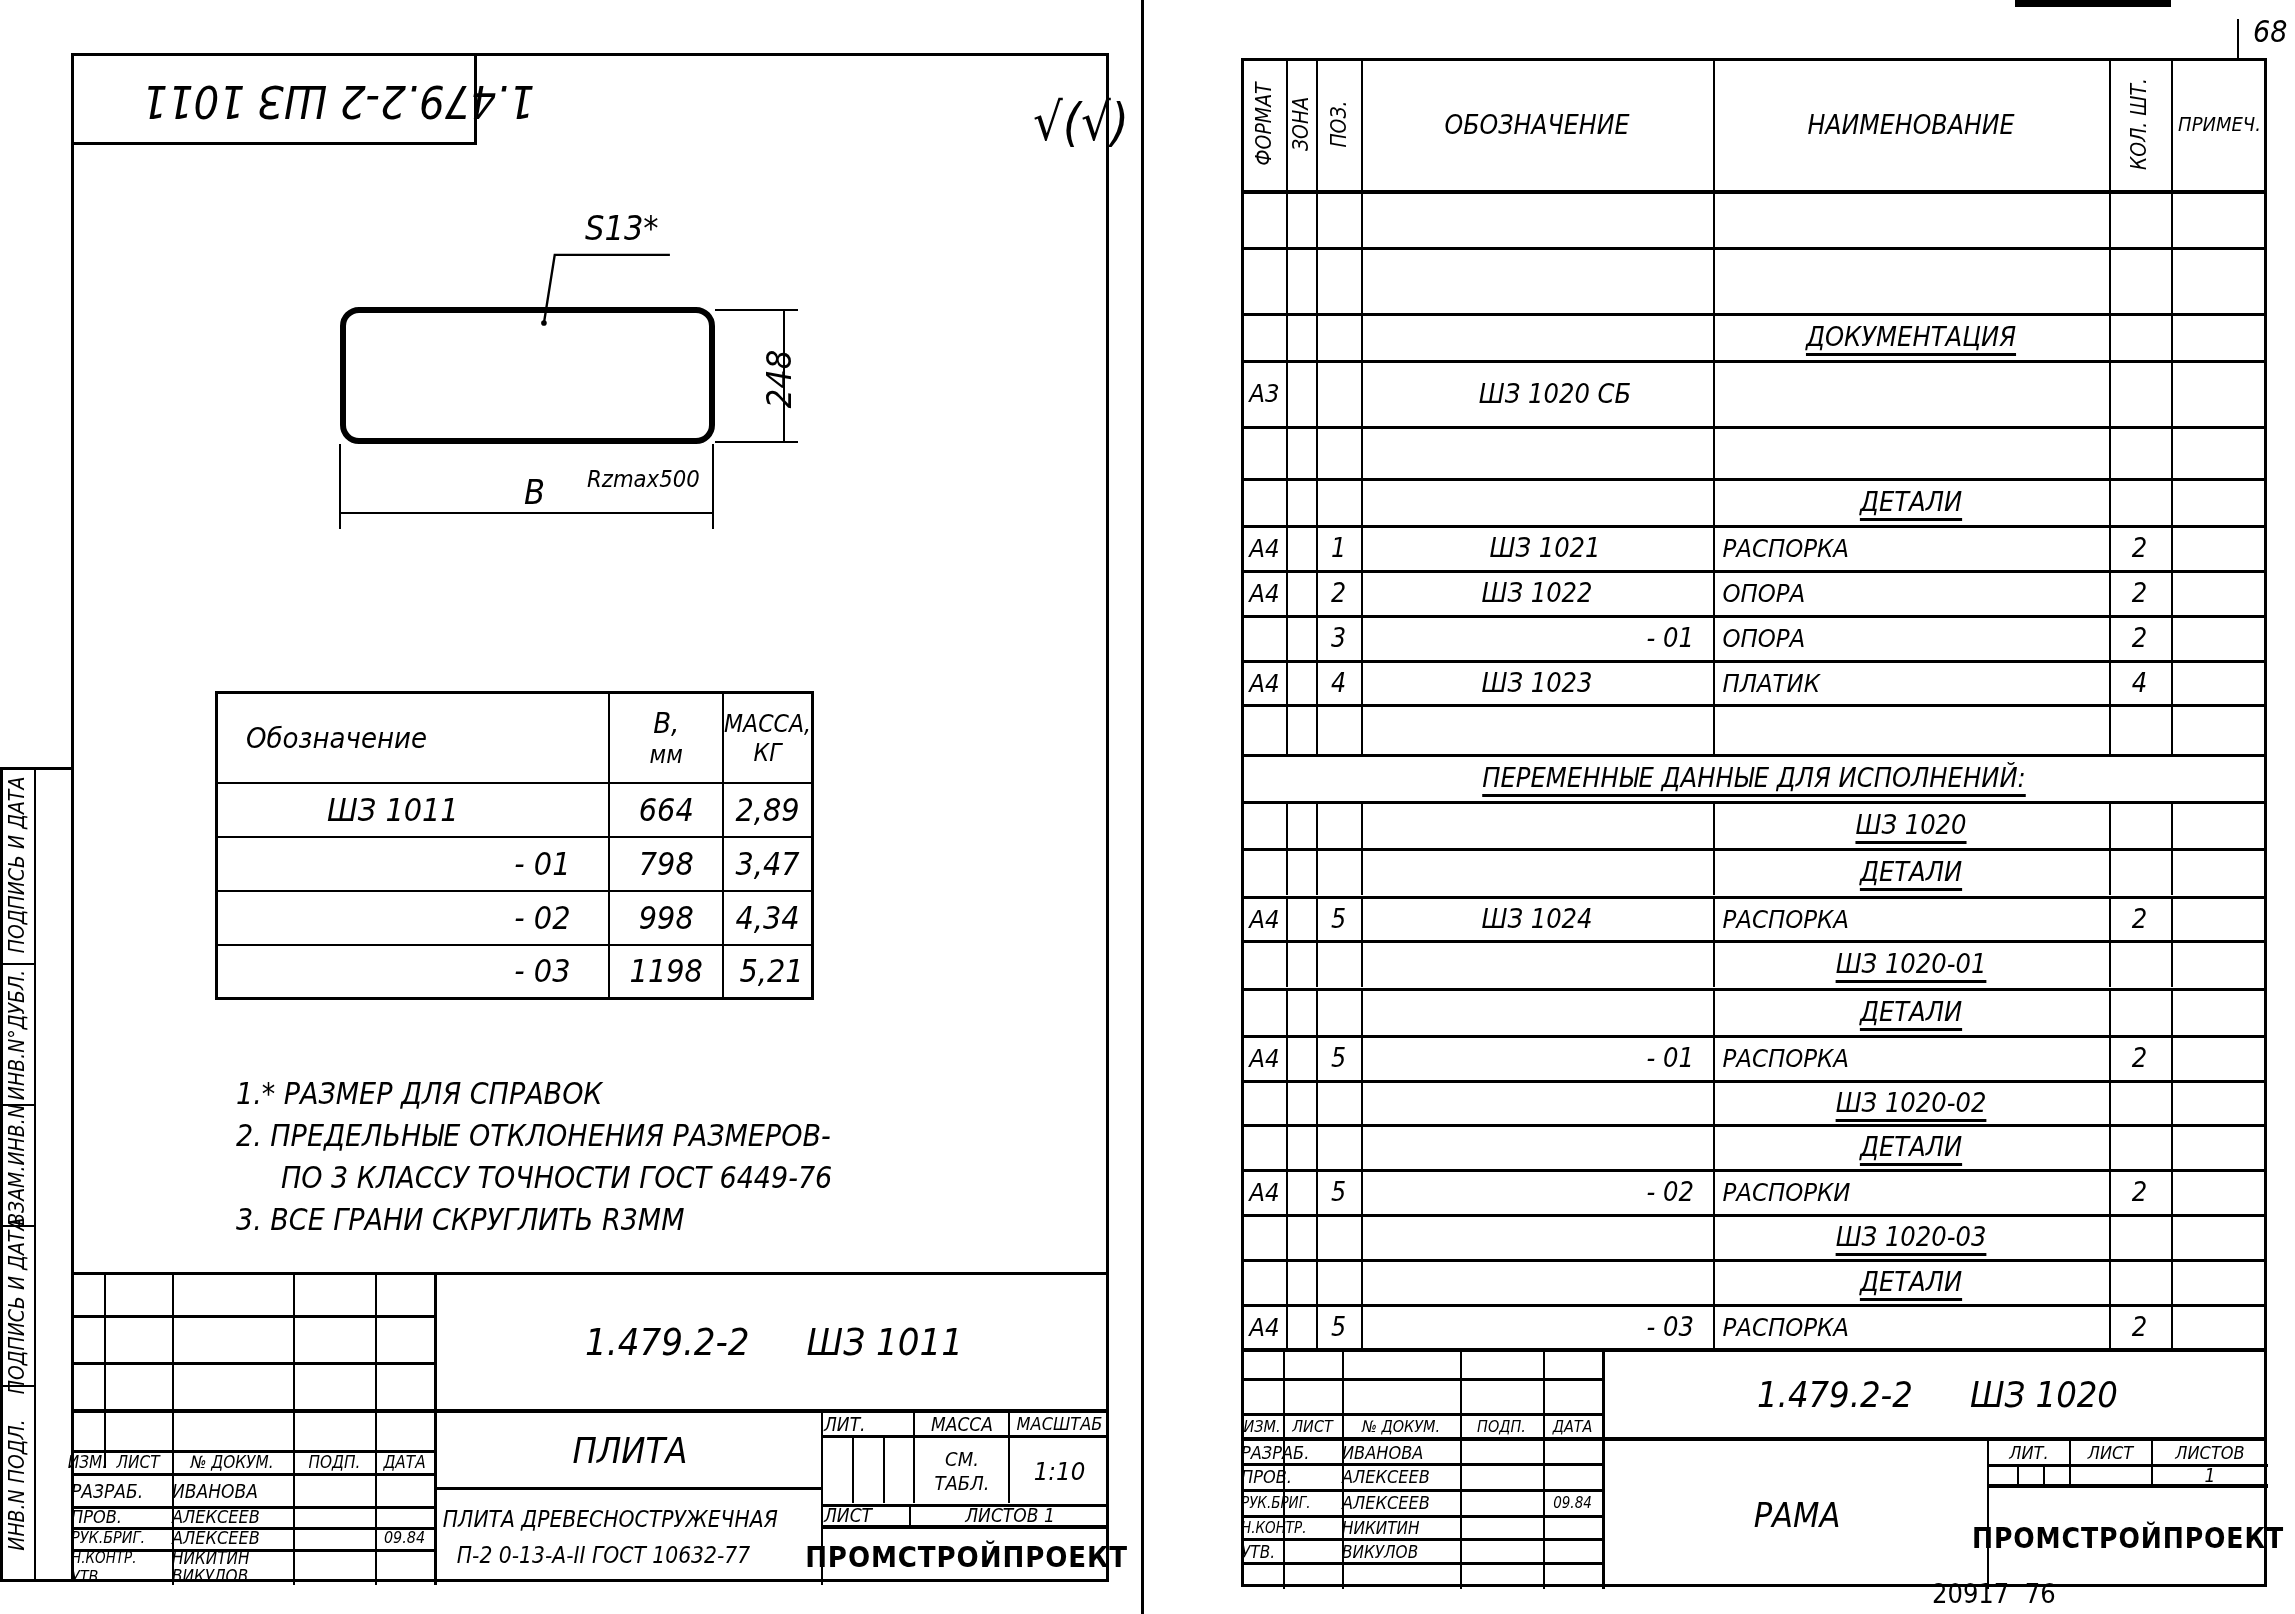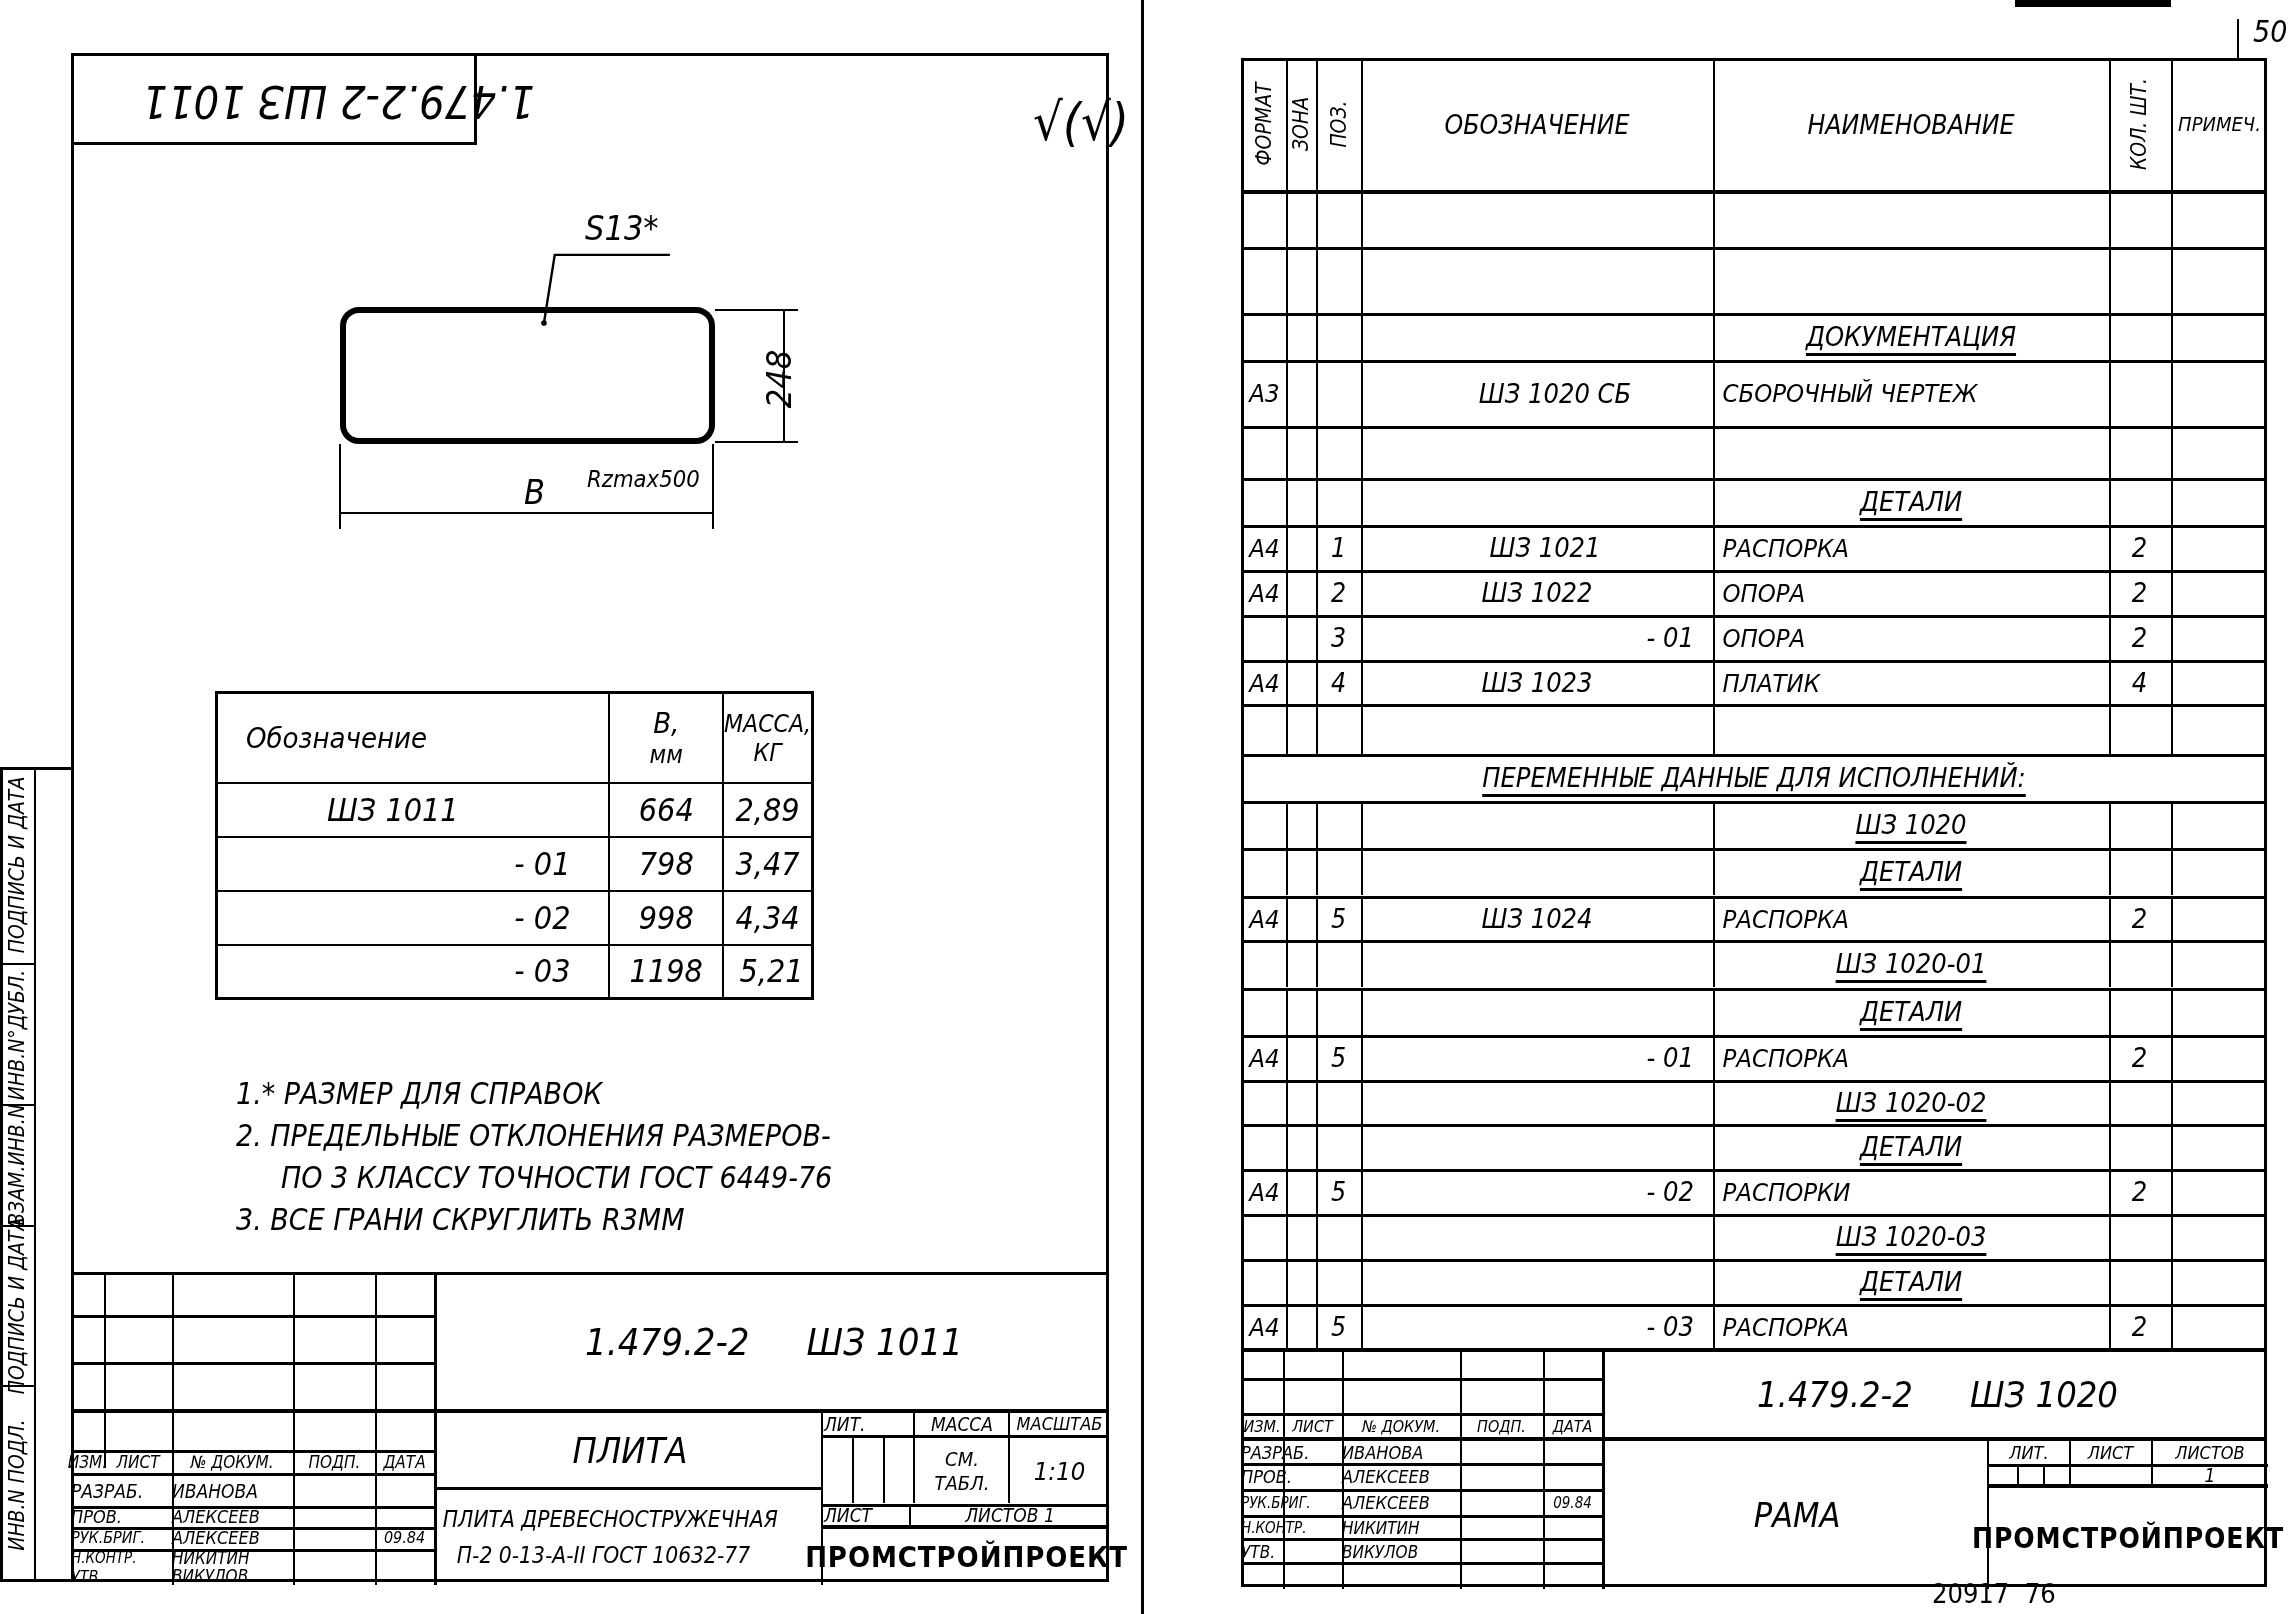--- a/index.html
+++ b/index.html
@@ -181,21 +181,21 @@
     <div class="cell" style="left:753px;top:230px;width:85px;height:20px;font-size:19px;justify-content:flex-start;">Лист</div>
     <div class="cell" style="left:840px;top:230px;width:198px;height:20px;font-size:19px;">Листов 1</div>
     <div class="cell" style="left:753px;top:254px;width:285px;height:56px;font-size:29px;font-style:normal;font-weight:bold;letter-spacing:0.9px;">ПРОМСТРОЙПРОЕКТ</div>
   </div>
 </div>
 
 <div class="vl" style="left:1141px;top:0;height:1614px;width:2.8px;"></div>
 
 <div>
   <div class="abs" style="left:2015px;top:0;width:156px;height:6.6px;background:#000;"></div>
-  <div class="abs it" style="left:2253px;top:14px;font-size:30px;">50</div>
+  <div class="abs it" style="left:2253px;top:14px;font-size:30px;">68</div>
   <div class="vl" style="left:2237px;top:19px;height:40px;"></div>
 
   <div class="frame" style="left:1241px;top:58px;width:1026px;height:1529px;border-width:3.8px;"></div>
 
   <div class="abs" id="spec" style="left:1241px;top:58px;width:1026px;height:1161px;">
       <div class="cell" style="left:0px;top:0px;width:45px;height:132px;font-size:21px;">
         <span class="rot">Формат</span>
       </div>
       <div class="cell" style="left:45px;top:0px;width:31px;height:132px;font-size:21px;">
         <span class="rot">Зона</span>
@@ -248,21 +248,20 @@
       <div class="hl" style="left:0;top:302px;width:1026px;"></div>
       <div class="vl" style="left:45px;top:302px;height:66px;"></div>
       <div class="vl" style="left:75px;top:302px;height:66px;"></div>
       <div class="vl" style="left:120px;top:302px;height:66px;"></div>
       <div class="vl" style="left:472px;top:302px;height:66px;"></div>
       <div class="vl" style="left:868px;top:302px;height:66px;"></div>
       <div class="vl" style="left:930px;top:302px;height:66px;"></div>
       <div class="cell" style="left:1.9px;top:302px;width:43px;height:66px;font-size:25.5px;">А3</div>
       <div class="cell" style="left:75px;top:302px;width:45px;height:66px;font-size:26.4px;"></div>
       <div class="cell" style="left:120px;top:302px;width:352px;height:66px;font-size:27px;padding-left:36px;">ШЗ 1020 СБ</div>
-      <div class="cell" style="left:472px;top:302px;width:396px;height:66px;font-size:25.5px;justify-content:flex-start;padding-left:9.4px;">Сборочный чертеж</div>
       <div class="cell" style="left:868px;top:302px;width:61px;height:66px;font-size:27px;"></div>
       <div class="hl" style="left:0;top:368px;width:1026px;"></div>
       <div class="vl" style="left:45px;top:368px;height:52px;"></div>
       <div class="vl" style="left:75px;top:368px;height:52px;"></div>
       <div class="vl" style="left:120px;top:368px;height:52px;"></div>
       <div class="vl" style="left:472px;top:368px;height:52px;"></div>
       <div class="vl" style="left:868px;top:368px;height:52px;"></div>
       <div class="vl" style="left:930px;top:368px;height:52px;"></div>
       <div class="cell" style="left:1.9px;top:368px;width:43px;height:52px;font-size:25.5px;"></div>
       <div class="cell" style="left:75px;top:368px;width:45px;height:52px;font-size:26.4px;"></div>

